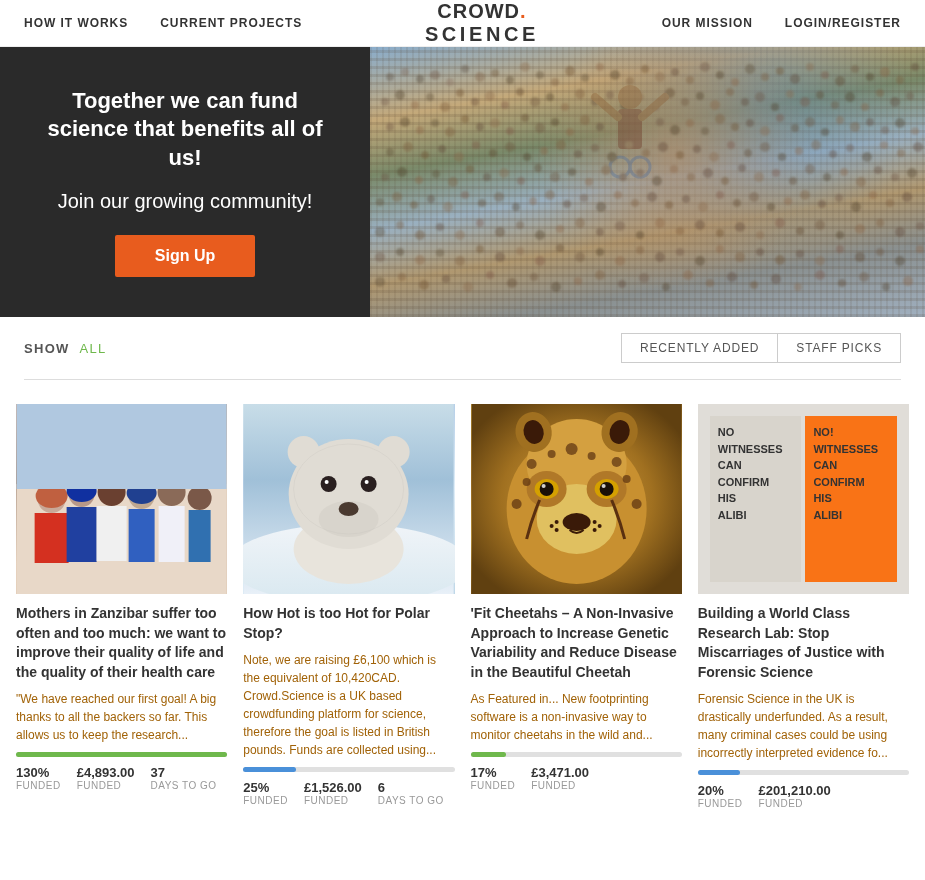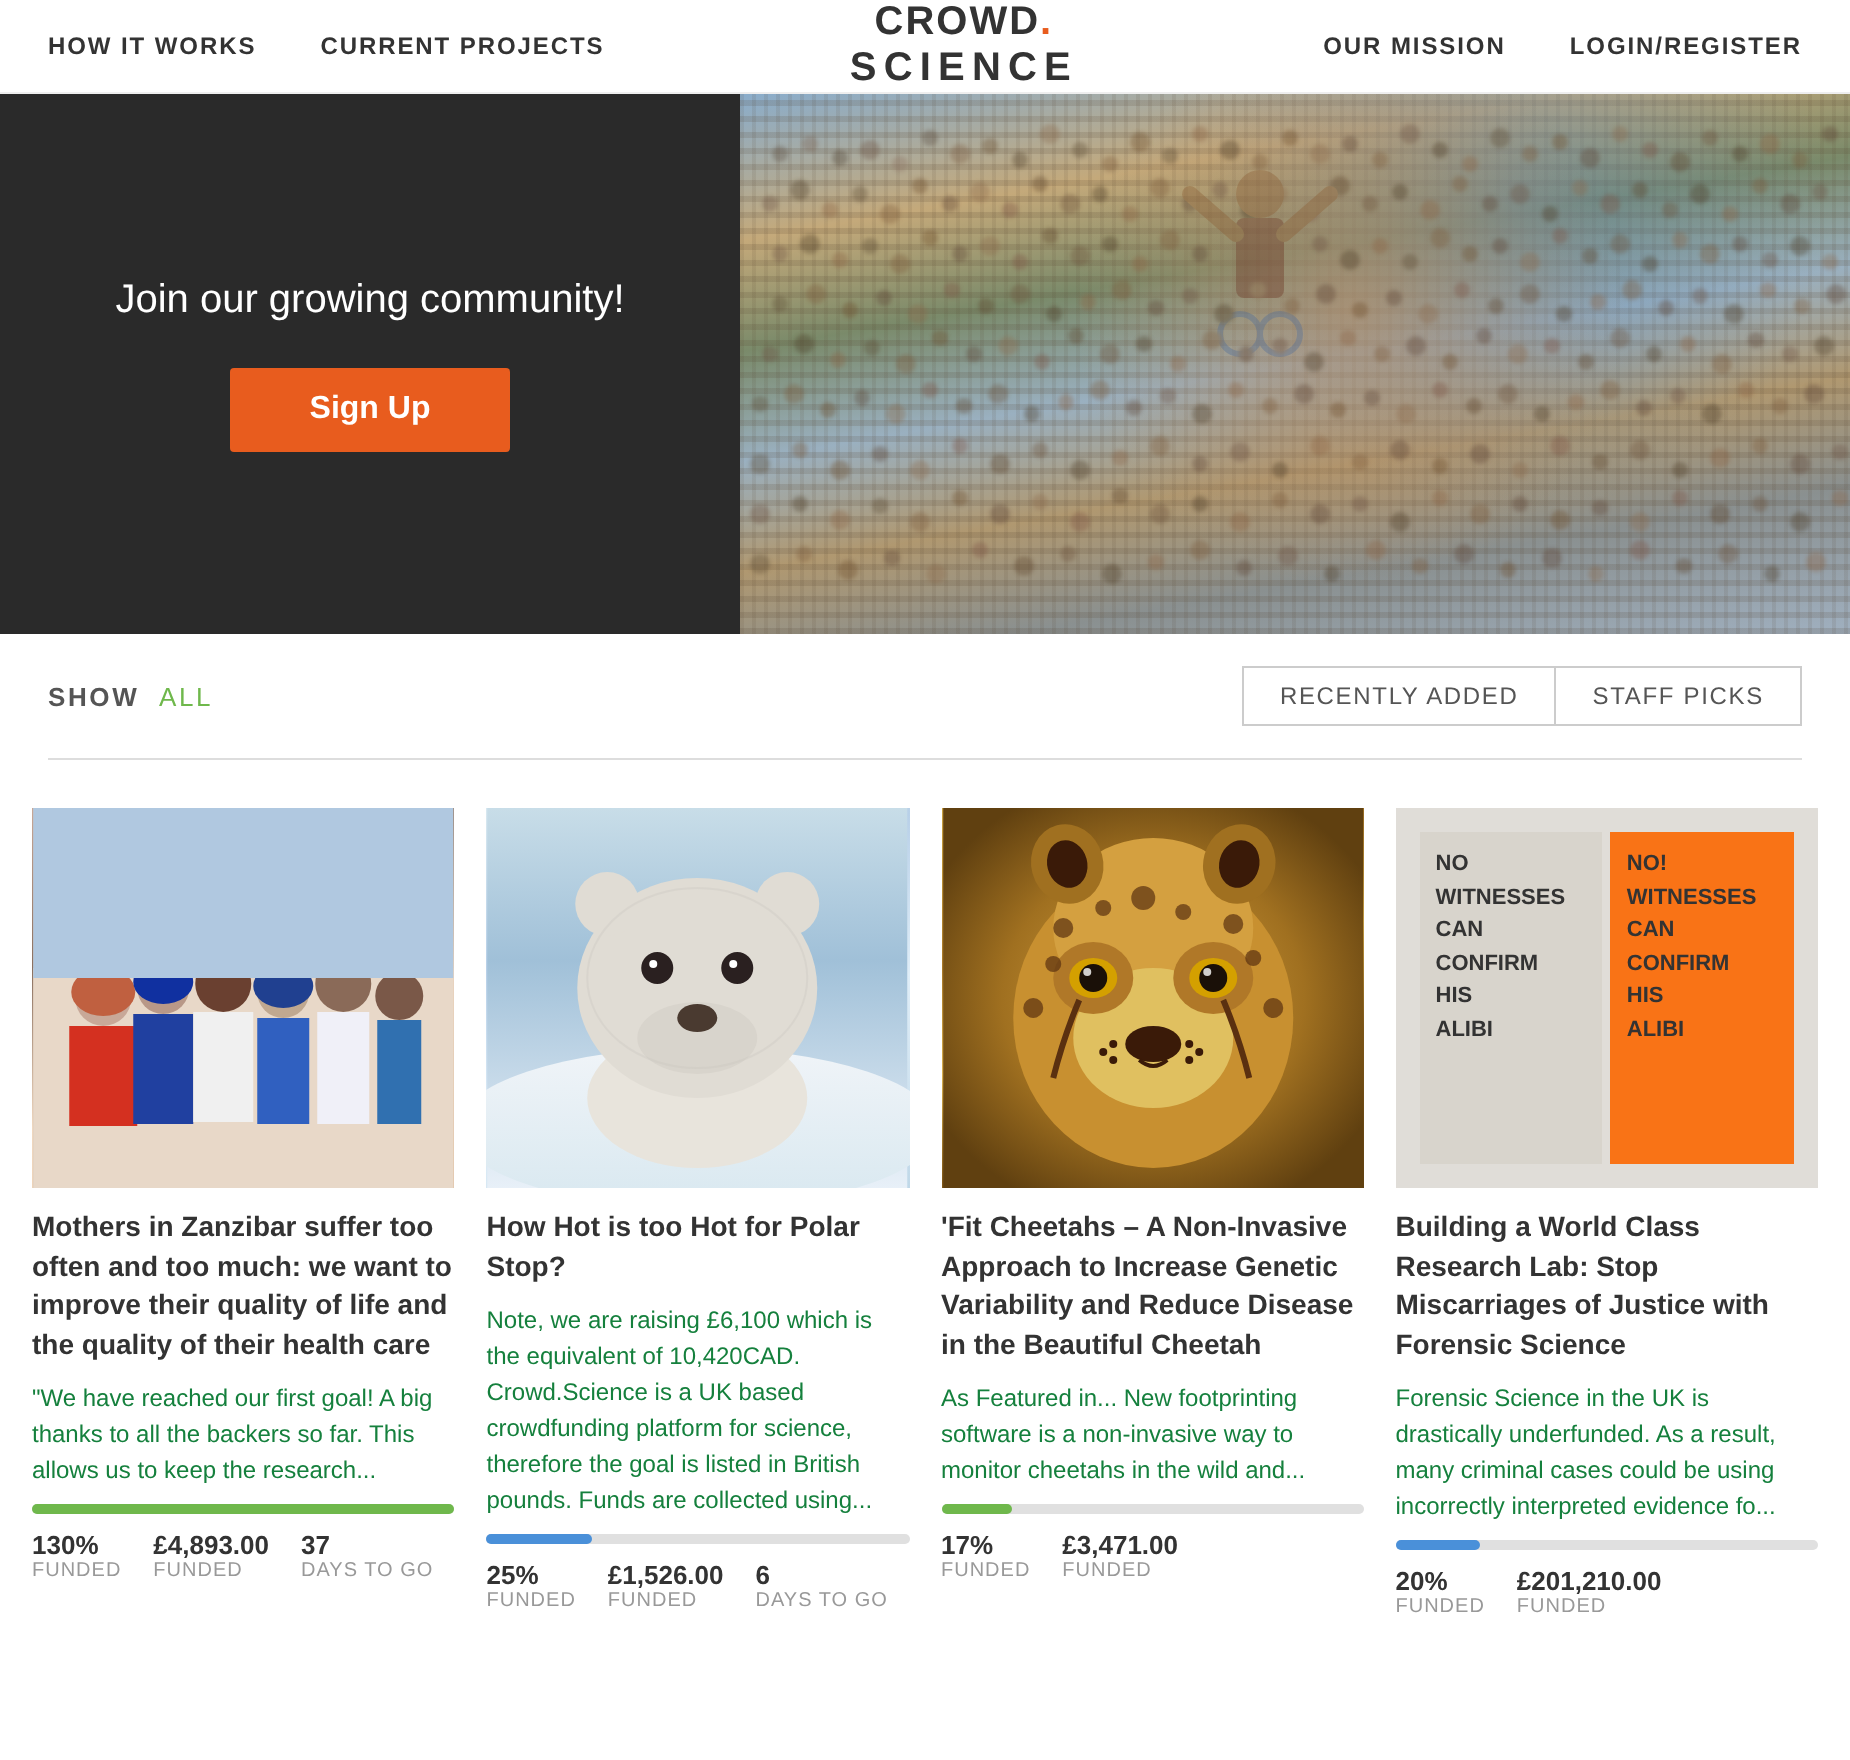--- a/index.html
+++ b/index.html
@@ -164,21 +164,21 @@
 
     .project-title {
       font-size: 14px;
       font-weight: 700;
       color: #333;
       margin-bottom: 8px;
       line-height: 1.4;
     }
     .project-desc {
       font-size: 12px;
-      color: #15803d;
+      color: #a16207;
       line-height: 1.5;
       margin-bottom: 8px;
     }
     .progress-bar-container {
       height: 5px;
       background: #e0e0e0;
       border-radius: 3px;
       margin-bottom: 8px;
     }
     .progress-bar {
@@ -255,20 +255,21 @@
     <span class="logo-sub">SCIENCE</span>
   </div>
   <div class="nav-right">
     <span class="nav-link">OUR MISSION</span>
     <span class="nav-link">LOGIN/REGISTER</span>
   </div>
 </nav>
 
 <div class="hero">
   <div class="hero-text">
+    <h1>Together we can fund science that benefits all of us!</h1>
     <p>Join our growing community!</p>
     <button class="signup-btn">Sign Up</button>
   </div>
   <div class="hero-image">
     <div class="crowd-bg"></div>
     <div class="crowd-people">
 
       <svg width="100%" height="100%" xmlns="http://www.w3.org/2000/svg" style="position:absolute;inset:0;opacity:0.35">
         <defs>
           <filter id="blur1">

